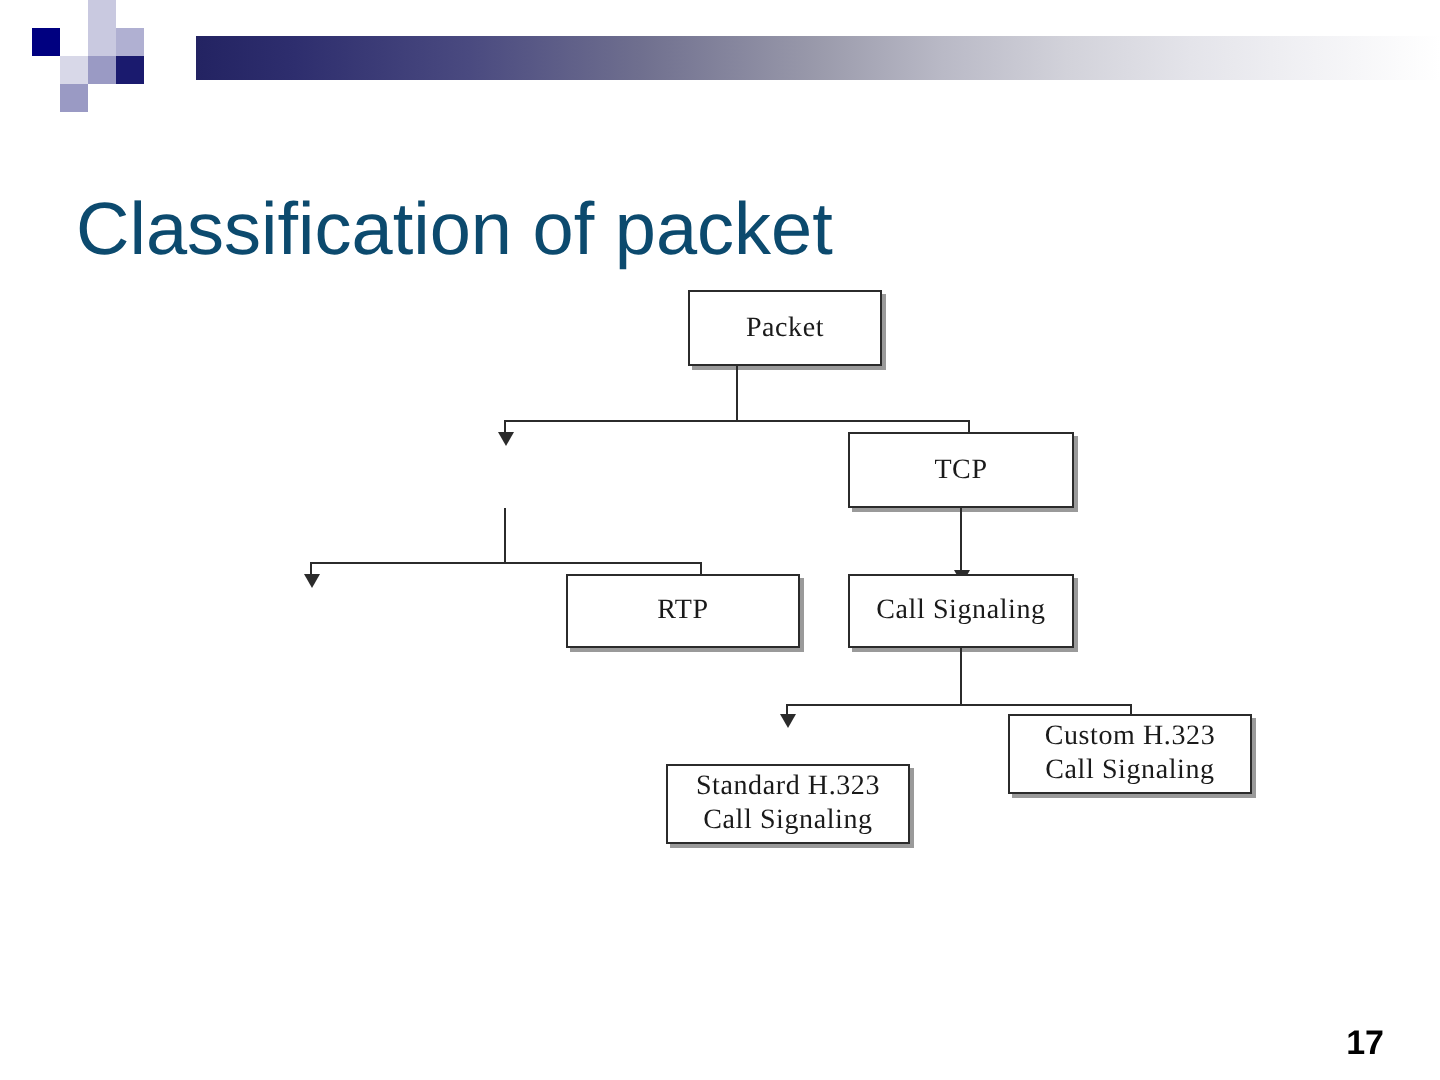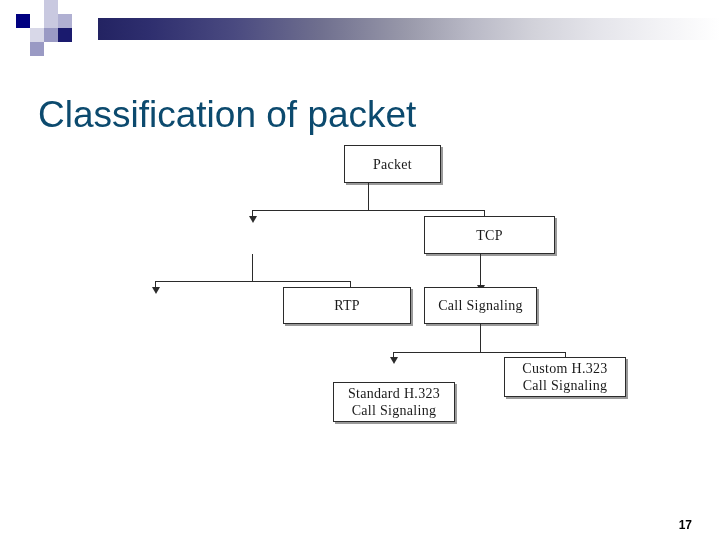--- a/index.html
+++ b/index.html
@@ -91,21 +91,21 @@
     width: 0; height: 0;
     border-left: 4px solid transparent;
     border-right: 4px solid transparent;
     border-top: 7px solid #2b2b2b;
   }
 
   
   #page-number {
     position: absolute;
     right: 28px; bottom: 8px;
-    font-size: 12px;
+    font-size: 17px;
     font-weight: bold;
     color: #000000;
   }
 </style>
 </head>
 <body>
 
 <div id="header-decoration">
   <div id="deco-squares">
       <div class="deco-sq" style="left: 16px; top: 0px; width: 14px; height: 14px; background: rgb(255, 255, 255);"></div>
@@ -131,35 +131,35 @@
     <span class="lbl">Packet</span>
   </div>
 
   <div class="conn-v" style="left:368px; top:183px; height:27px;"></div>
   <div class="conn-h" style="left:252px; top:210px; width:232px;"></div>
   <div class="conn-v" style="left:252px; top:210px; height:8px;"></div>
   <div class="arrow-down" style="left:249px; top:216px;"></div>
   <div class="conn-v" style="left:484px; top:210px; height:8px;"></div>
   <div class="arrow-down" style="left:481px; top:216px;"></div>
 
-  <div class="node" style="left:424px; top:216px; width:131px; height:38px;">
+  <div class="node" style="left:424px; top:216px; width:113px; height:38px;">
     <span class="lbl">TCP</span>
   </div>
 
   <div class="conn-v" style="left:252px; top:254px; height:27px;"></div>
   <div class="conn-h" style="left:155px; top:281px; width:195px;"></div>
   <div class="conn-v" style="left:155px; top:281px; height:8px;"></div>
   <div class="arrow-down" style="left:152px; top:287px;"></div>
   <div class="conn-v" style="left:350px; top:281px; height:8px;"></div>
   <div class="arrow-down" style="left:347px; top:287px;"></div>
 
   <div class="conn-v" style="left:480px; top:254px; height:33px;"></div>
   <div class="arrow-down" style="left:477px; top:285px;"></div>
 
-  <div class="node" style="left:283px; top:287px; width:128px; height:37px;">
+  <div class="node" style="left:283px; top:287px; width:117px; height:37px;">
     <span class="lbl">RTP</span>
   </div>
   <div class="node" style="left:424px; top:287px; width:113px; height:37px;">
     <span class="lbl">Call Signaling</span>
   </div>
 
   <div class="conn-v" style="left:480px; top:324px; height:28px;"></div>
   <div class="conn-h" style="left:393px; top:352px; width:172px;"></div>
   <div class="conn-v" style="left:393px; top:352px; height:8px;"></div>
   <div class="arrow-down" style="left:390px; top:357px;"></div>

